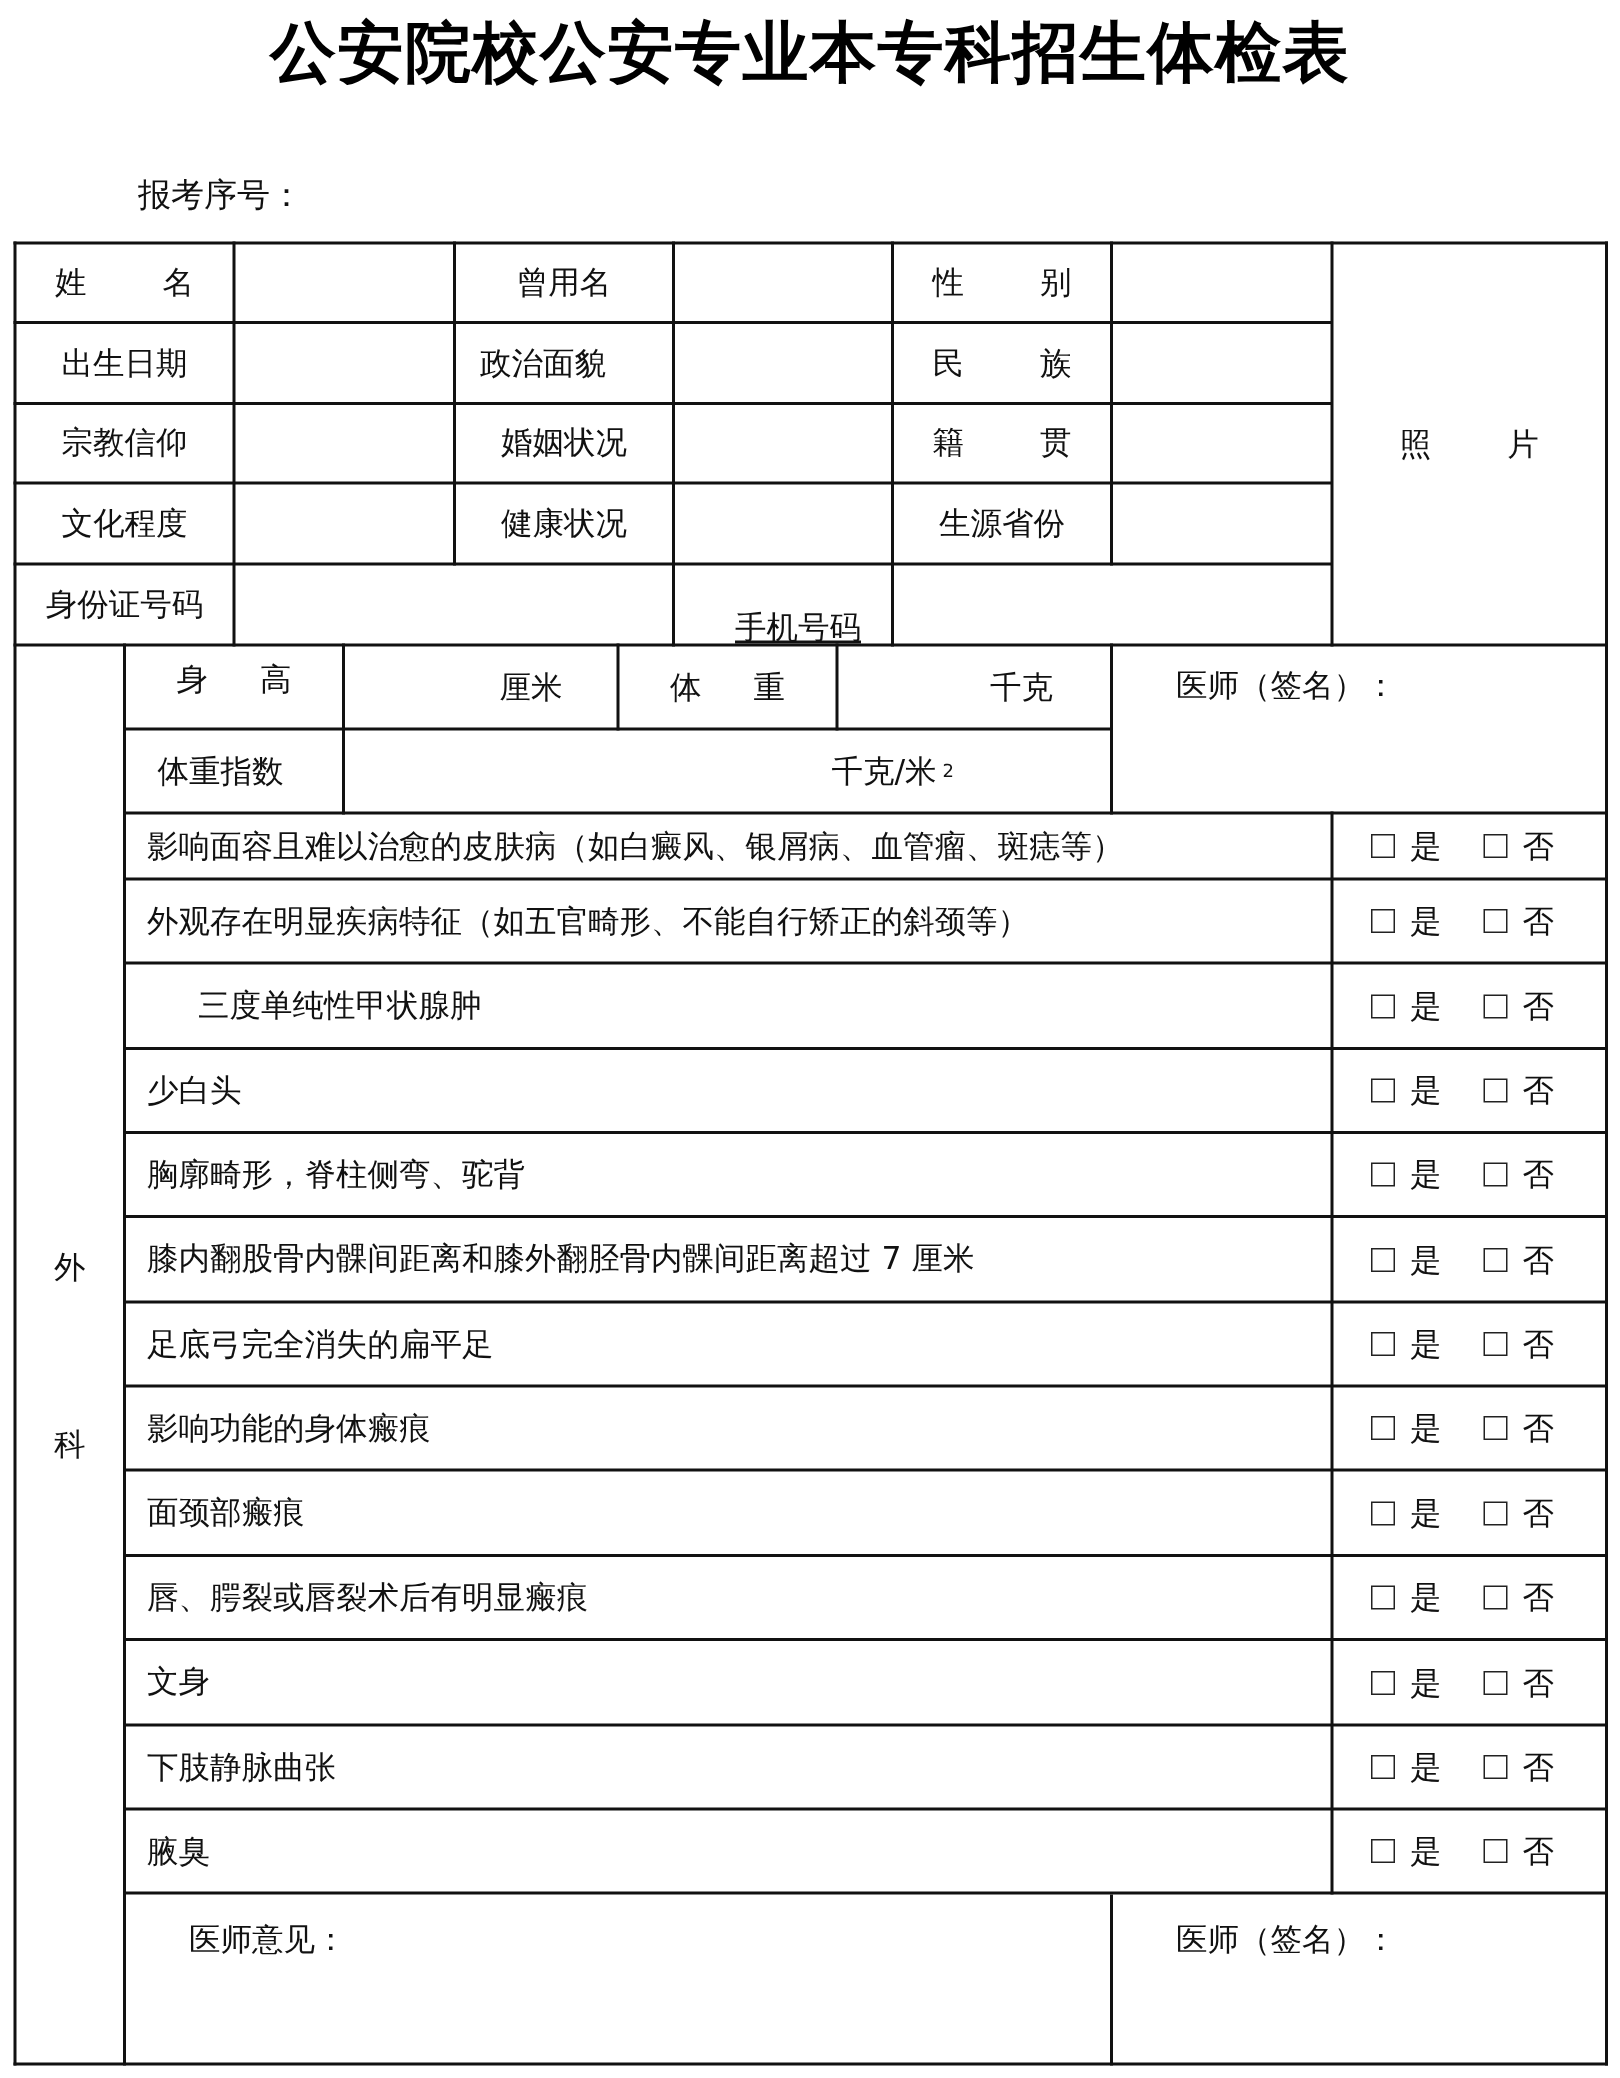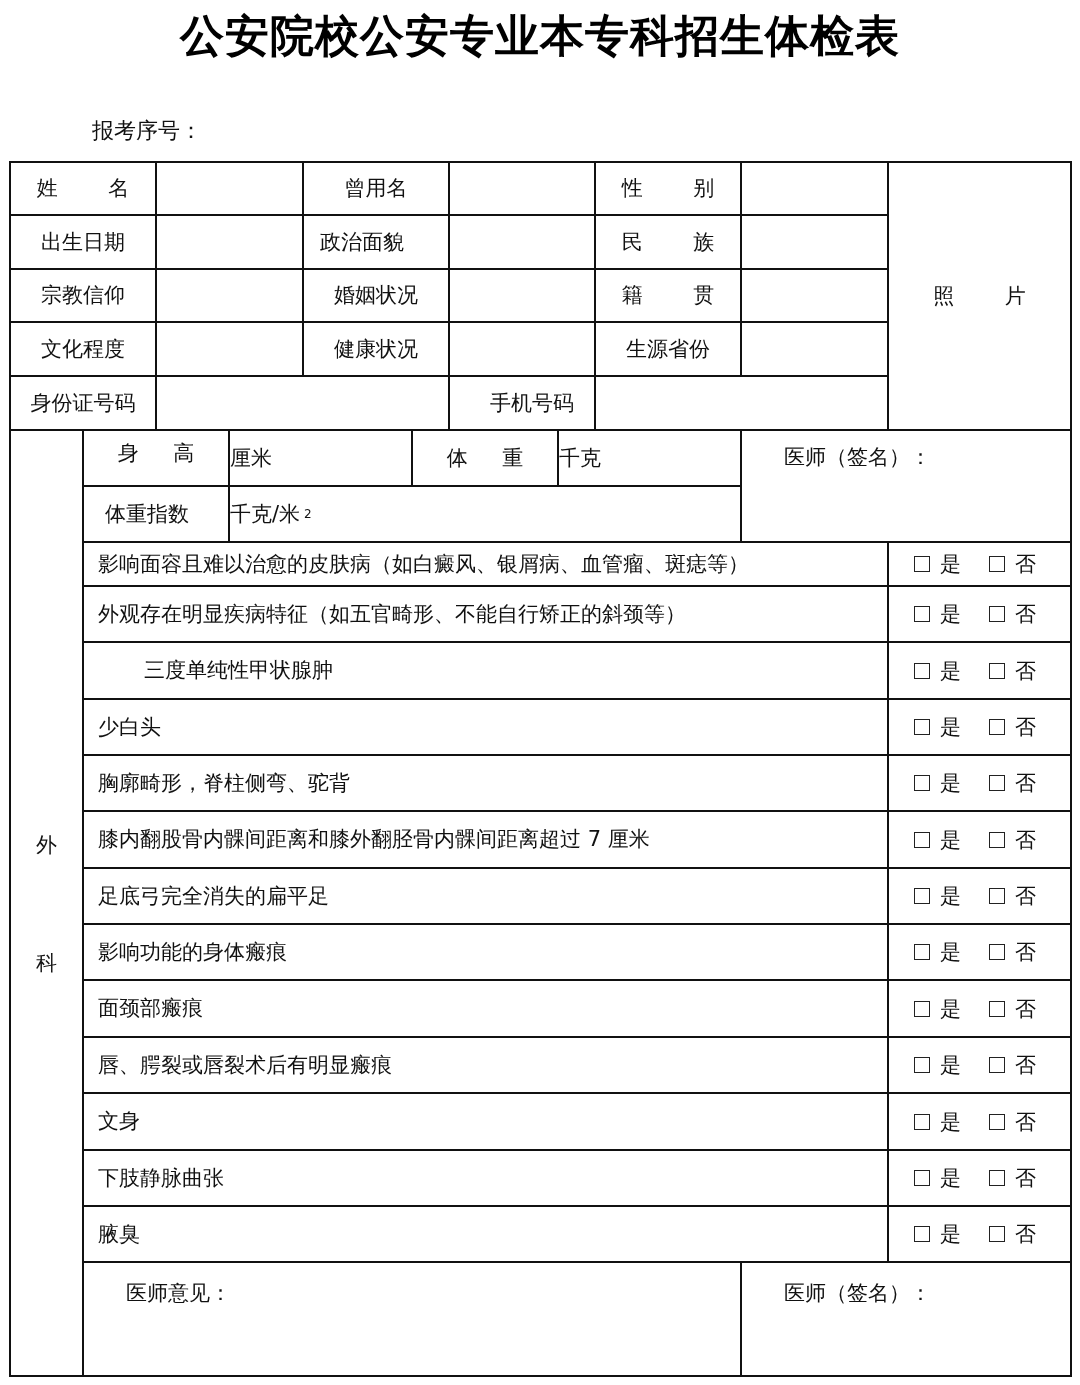--- a/index.html
+++ b/index.html
@@ -8,21 +8,21 @@
   .title { position: absolute; left: 0; top: 6px; width: 1080px; text-align: center;
            font-family: "DejaVu Serif", "Liberation Serif", serif; font-weight: bold;
            font-size: 44px; letter-spacing: 1px; line-height: 60px; color: #000; }
   .serial { position: absolute; left: 92px; top: 116px; font-size: 22px; line-height: 30px; }
   .cell { position: absolute; box-sizing: border-box; display: flex; align-items: center;
           justify-content: center; font-size: 21px; line-height: 1; }
   .hl { position: absolute; height: 2px; background: #111; }
   .vl { position: absolute; width: 2px; background: #111; }
   .left { justify-content: flex-start; padding-left: 14px; }
   .top { align-items: flex-start; padding-top: 16px; margin-left: 28px; }
-  .right { justify-content: flex-start; padding-right: 40px; border-radius: 14px; }
+  .right { justify-content: flex-end; padding-right: 40px; border-radius: 14px; }
   .spaced { letter-spacing: 22px; padding-left: 22px; }
   .spaced-sm { letter-spacing: 14px; padding-left: 14px; }
   .yn { position: absolute; display: flex; align-items: center; font-size: 21px; }
   .yn .opt { display: flex; align-items: center; margin-right: 28px; cursor: pointer; }
   .yn .box { width: 16px; height: 16px; border: 1.5px solid #222; box-sizing: border-box;
              margin-right: 10px; background: #fff; }
   .input-area { background: transparent; }
   sup { font-size: 12px; vertical-align: 8px; margin-left: 4px; }
 </style>
 </head>
@@ -70,21 +70,21 @@
 
 <div class="cell" style="left:11px; top:323px; width:144px; height:52px;">文化程度</div>
 <div class="cell input-area" style="left:157px; top:323px; width:145px; height:52px;"></div>
 <div class="cell" style="left:304px; top:323px; width:144px; height:52px;">健康状况</div>
 <div class="cell input-area" style="left:450px; top:323px; width:144px; height:52px;"></div>
 <div class="cell" style="left:596px; top:323px; width:144px; height:52px;">生源省份</div>
 <div class="cell input-area" style="left:742px; top:323px; width:145px; height:52px;"></div>
 
 <div class="cell" style="left:11px; top:377px; width:144px; height:52px;">身份证号码</div>
 <div class="cell input-area" style="left:157px; top:377px; width:291px; height:52px;"></div>
-<div class="cell" style="left:450px; top:377px; width:164px; height:52px;">手机号码</div>
+<div class="cell" style="left:450px; top:392px; width:164px; height:52px;text-decoration:underline;">手机号码</div>
 <div class="cell input-area" style="left:596px; top:377px; width:291px; height:52px;"></div>
 
 <div class="cell spaced" style="left:889px; top:163px; width:181px; height:266px;">照 片</div>
 
 <div class="vl" style="left:82px; top:429px; height:948px;"></div>
 <div class="cell" style="left:11px; top:825px; width:71px; height:40px;">外</div>
 <div class="cell" style="left:11px; top:943px; width:71px; height:40px;">科</div>
 
 <div class="hl" style="left:82px; top:485px; width:660px;"></div>
 <div class="hl" style="left:82px; top:541px; width:990px;"></div>
@@ -129,21 +129,21 @@
       <label class="opt">
         <span class="box"></span>
         <span>是</span>
       </label>
       <label class="opt">
         <span class="box"></span>
         <span>否</span>
       </label>
     </div>
     <div class="hl" style="left:82px; top:698px; width:990px;"></div>
-    <div class="cell left" style="left:96px; top:643px; width:712px; height:55px;padding-left:48px;">三度单纯性甲状腺肿</div>
+    <div class="cell left" style="left:84px; top:643px; width:712px; height:55px;padding-left:48px;">三度单纯性甲状腺肿</div>
     <div class="yn" style="left:914px; top:643px; height:55px;">
       <label class="opt">
         <span class="box"></span>
         <span>是</span>
       </label>
       <label class="opt">
         <span class="box"></span>
         <span>否</span>
       </label>
     </div>

